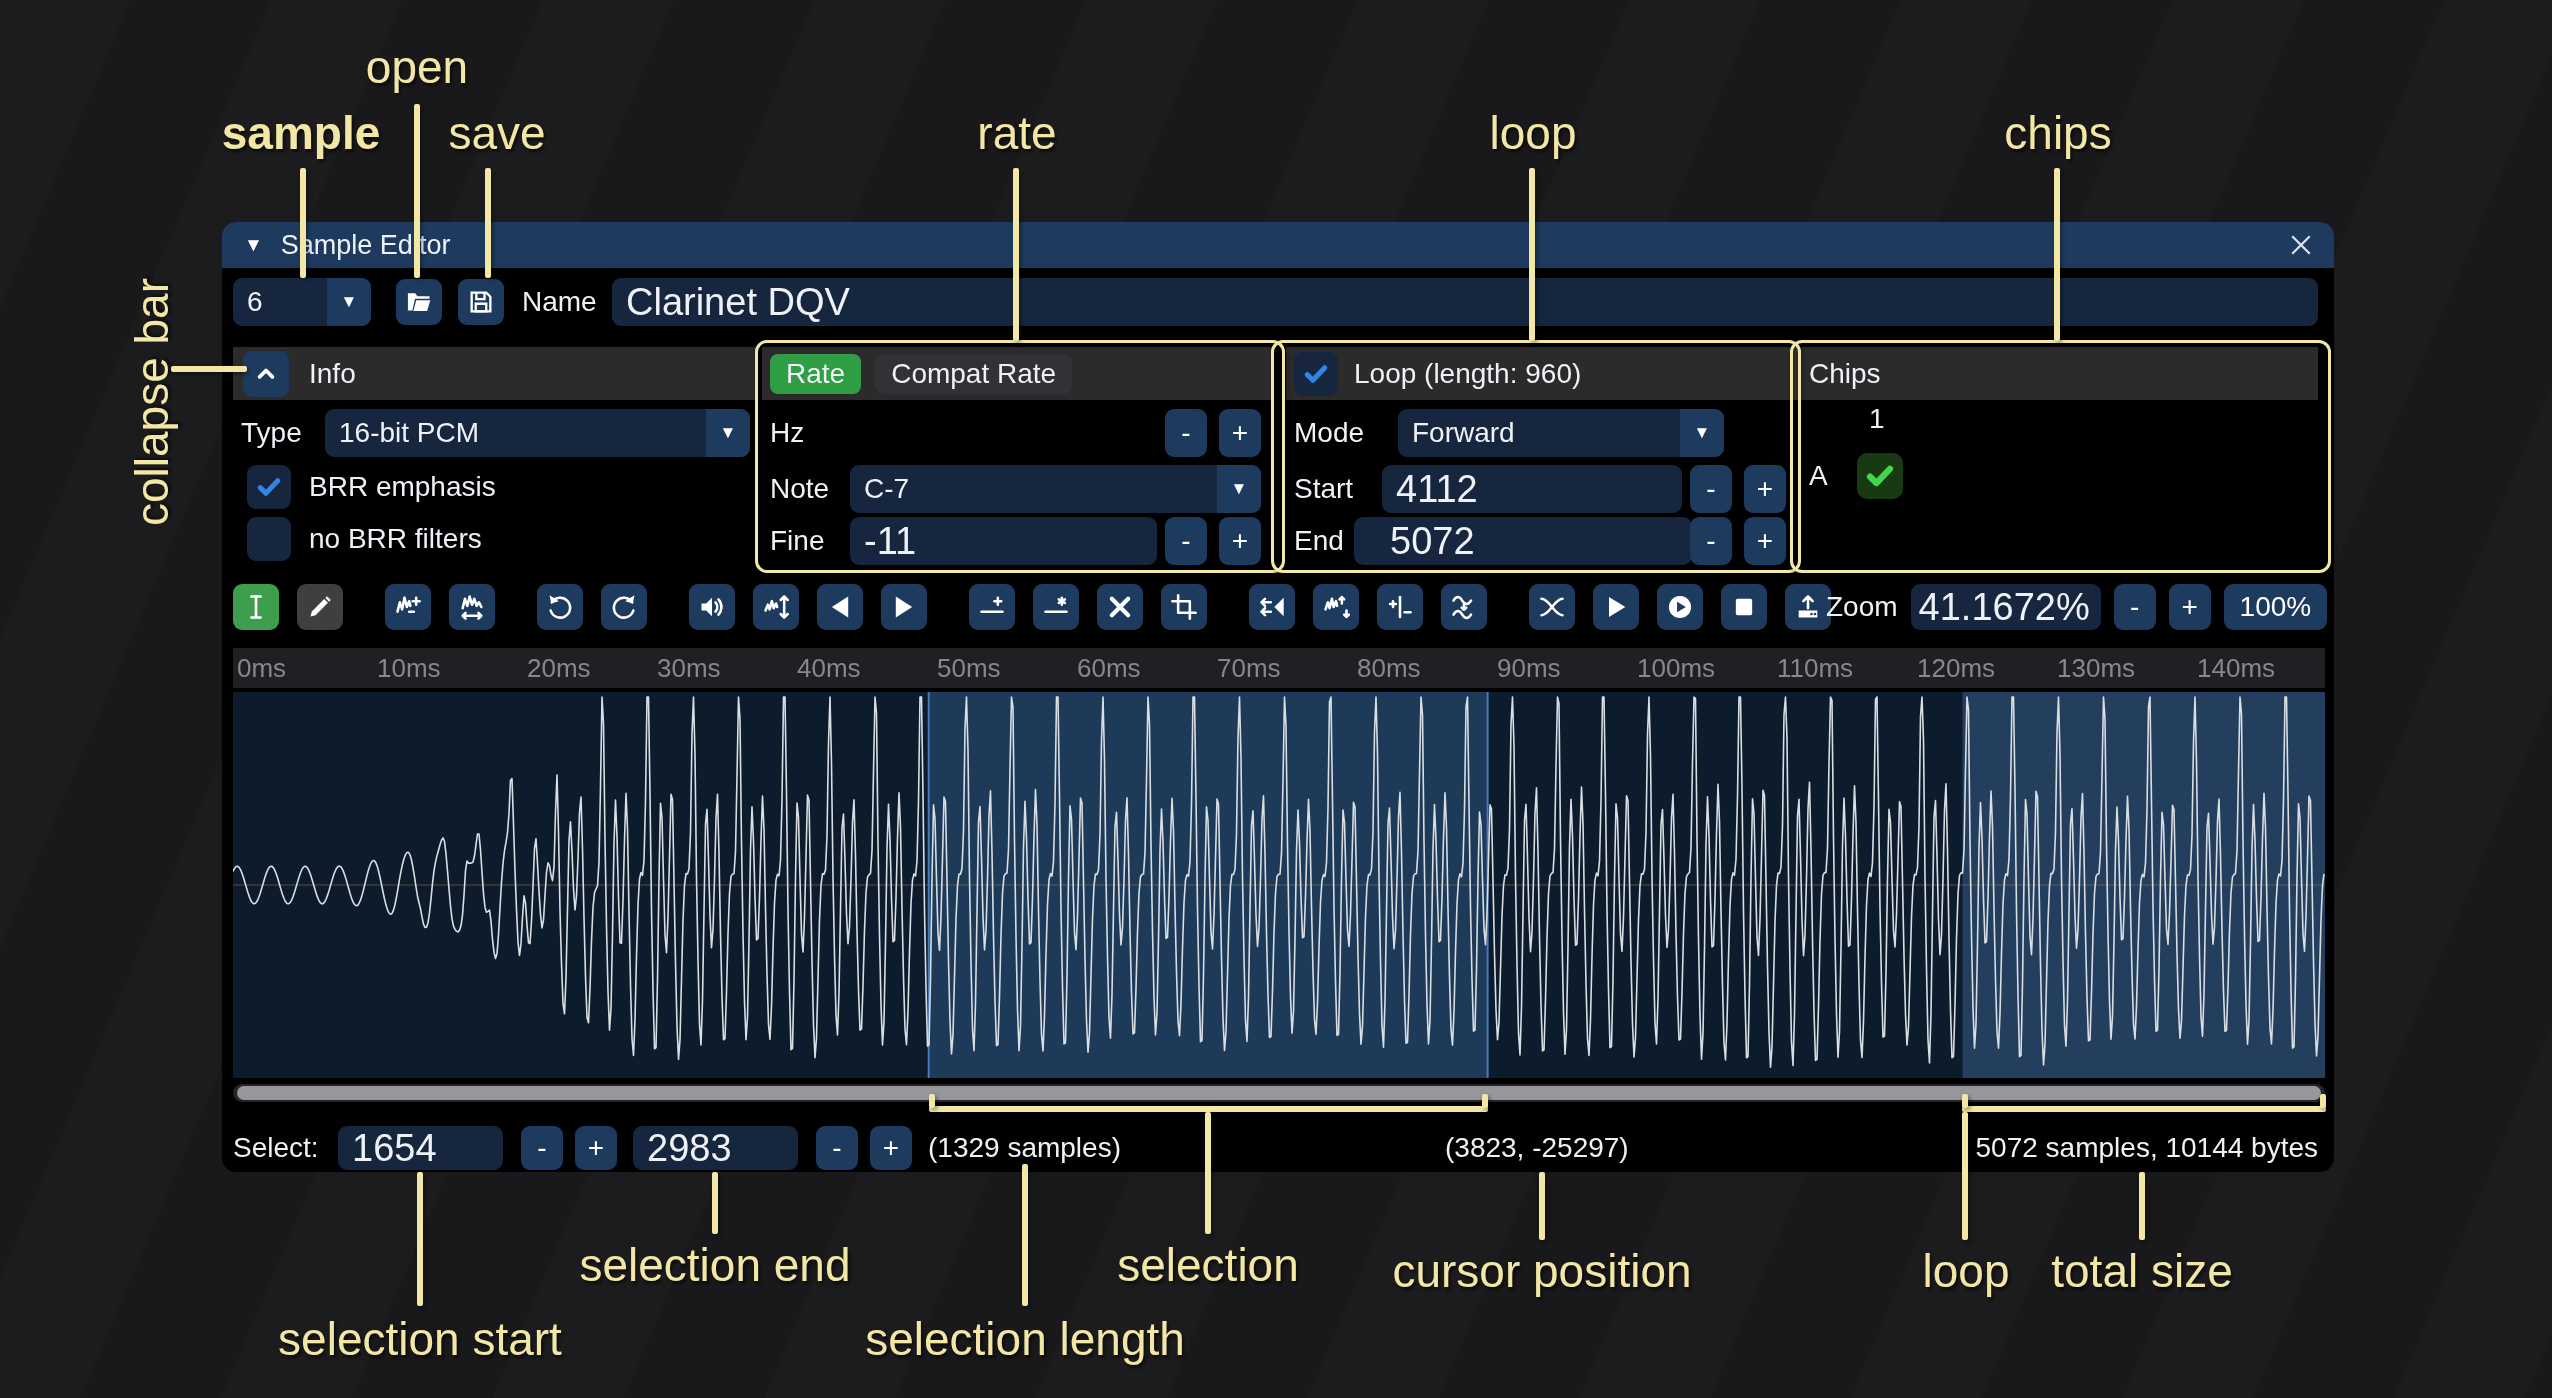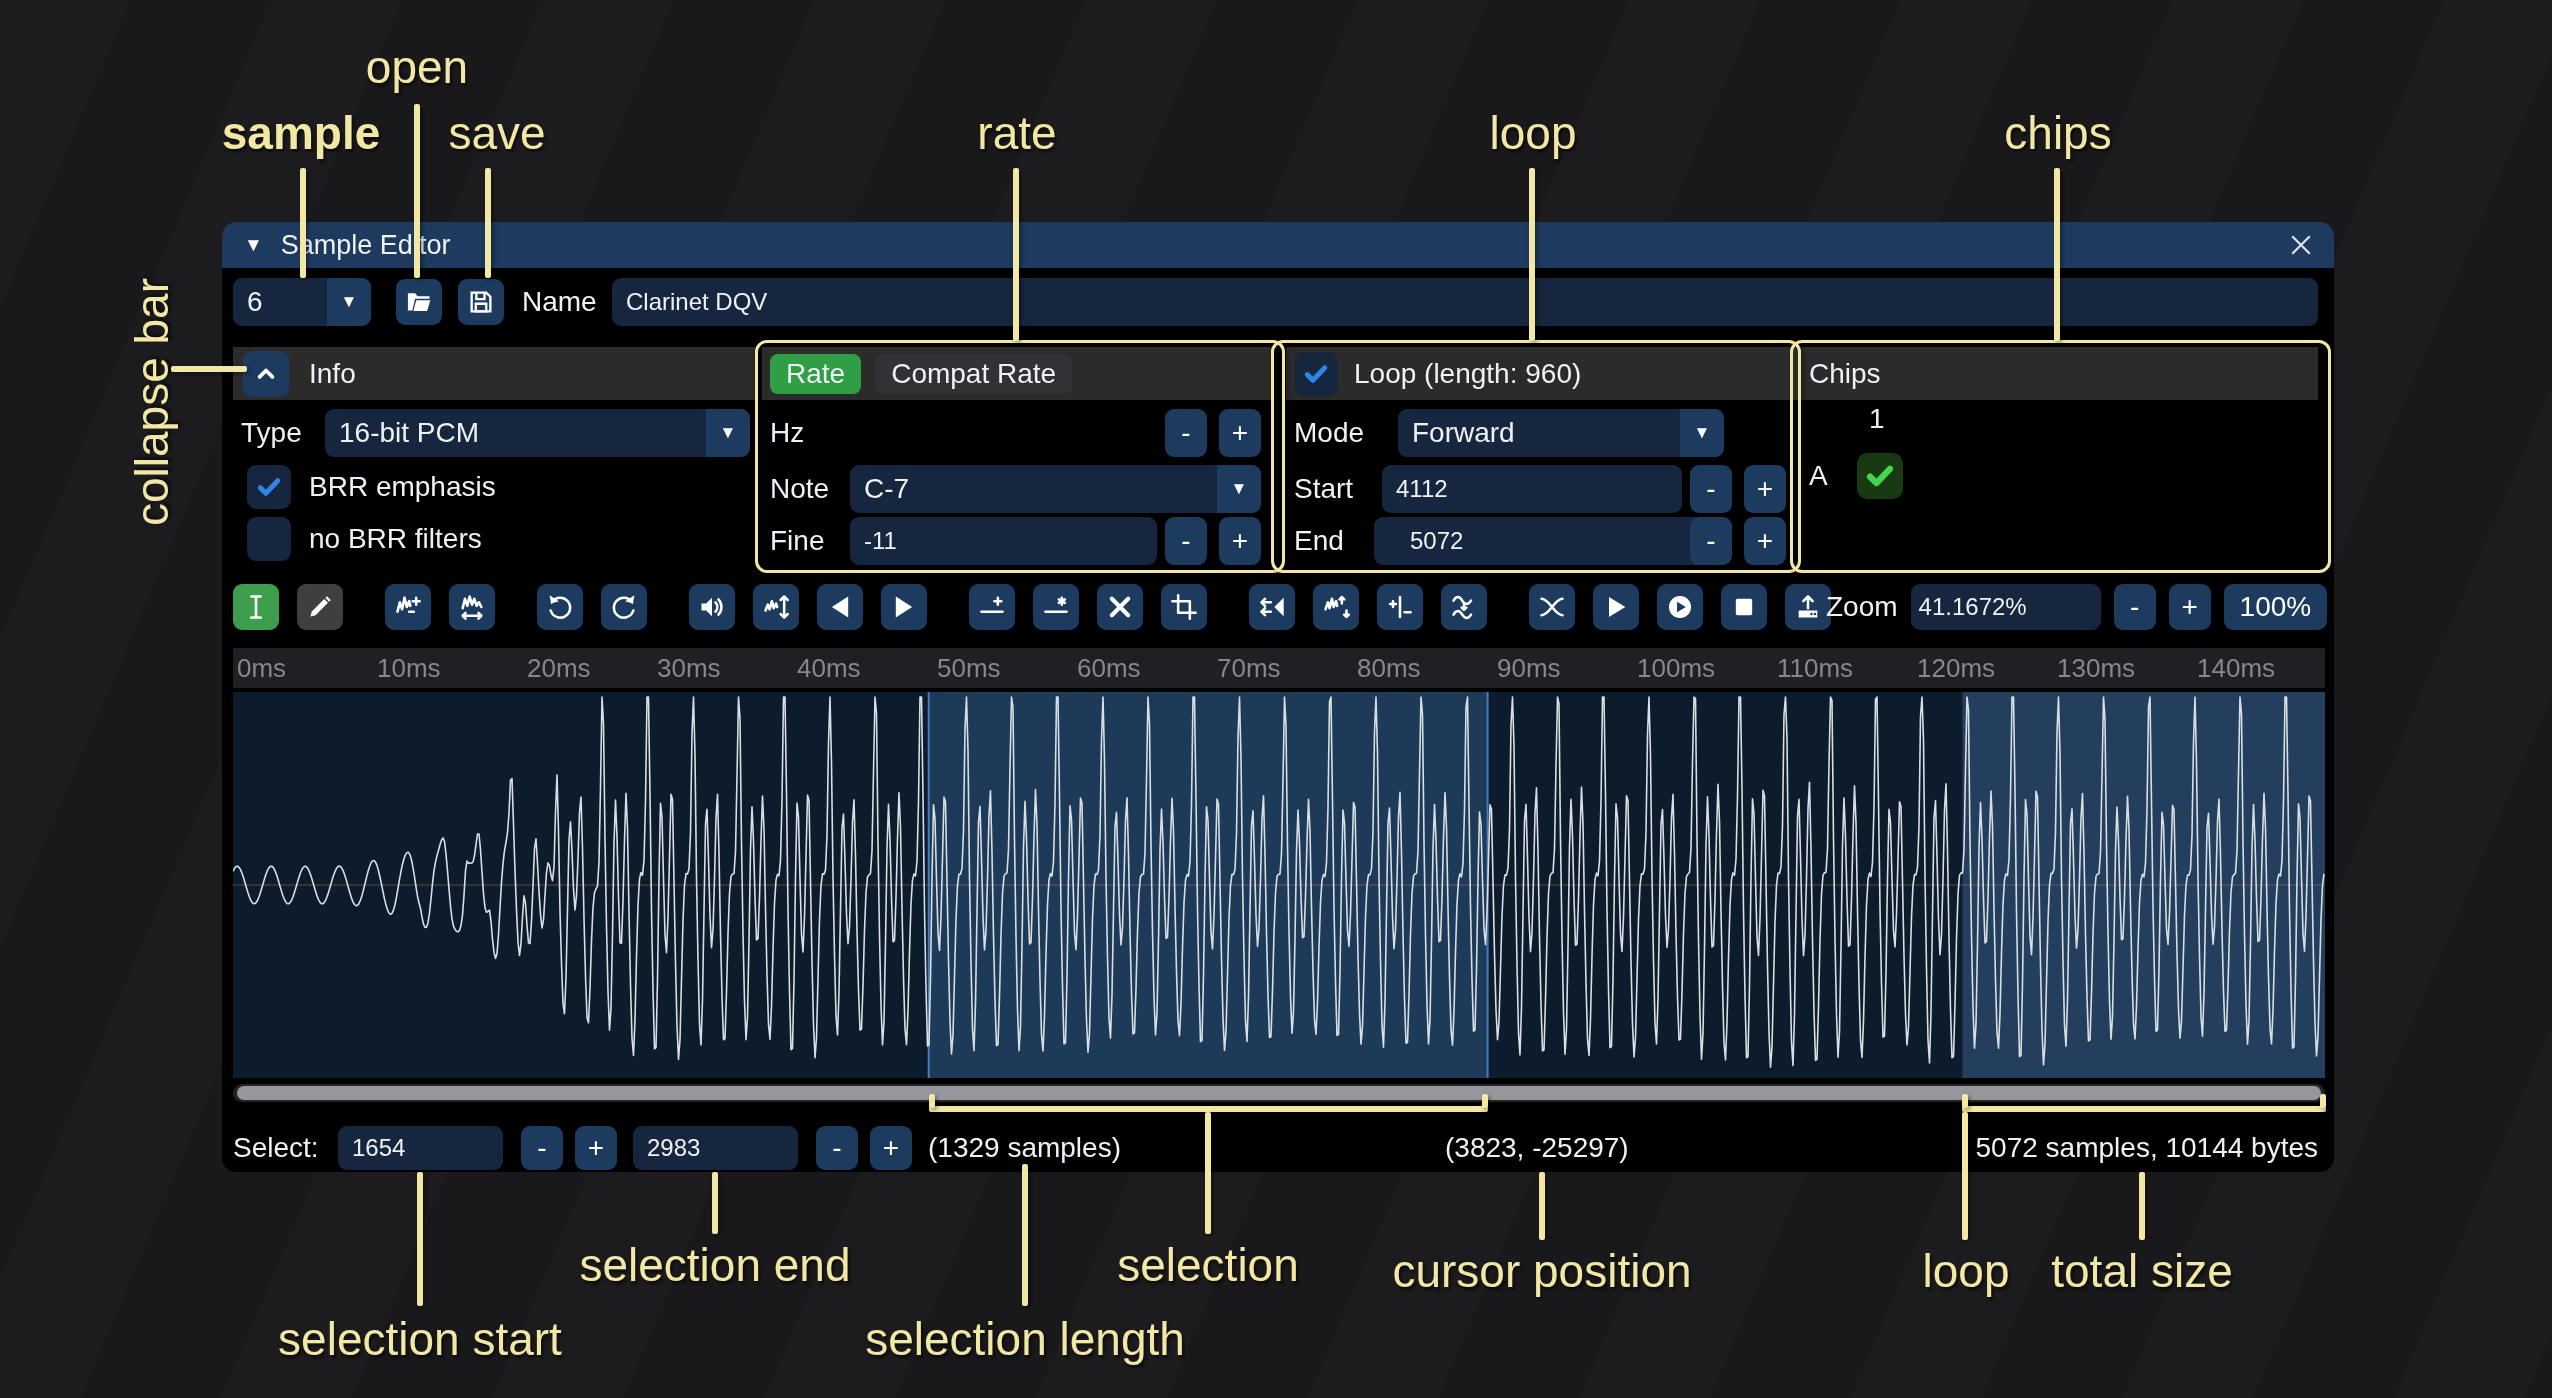--- a/index.html
+++ b/index.html
@@ -8,21 +8,21 @@
     background:repeating-linear-gradient(113deg,#1c1c1f 0 120px,#19191c 120px 250px);}
   .abs{position:absolute;}
   
   .win{position:absolute;left:222px;top:222px;width:2112px;height:950px;background:#000;border-radius:14px;}
   .titlebar{position:absolute;left:0;top:0;right:0;height:46px;background:#1e3a5e;border-radius:14px 14px 0 0;
     display:flex;align-items:center;color:#eef2f6;font-size:27px;}
   .titlebar .tri{margin-left:22px;font-size:19px;color:#fff;}
   .titlebar .ttl{margin-left:18px;}
   .closebtn{position:absolute;right:16px;top:6px;width:34px;height:34px;display:flex;align-items:center;justify-content:center;}
   
-  .field{background:#16263e;border-radius:9px;height:48px;line-height:48px;padding:0 14px;font-size:24px;color:#eef2f6;white-space:nowrap;overflow:hidden;}
+  .field{background:#16263e;border-radius:9px;height:48px;line-height:48px;padding:0 14px;font-size:38px;color:#eef2f6;white-space:nowrap;overflow:hidden;}
   .dd{background:#16263e;border-radius:9px;height:48px;position:relative;color:#eef2f6;font-size:28px;}
   .dd .val{line-height:48px;padding-left:14px;}
   .dd .arrow{position:absolute;right:0;top:0;width:44px;height:48px;background:#1d3a5f;border-radius:0 9px 9px 0;
     display:flex;align-items:center;justify-content:center;color:#fff;font-size:17px;}
   .stepbtn{width:42px;height:48px;background:#1d3a5f;border-radius:9px;color:#fff;font-size:28px;
     display:flex;align-items:center;justify-content:center;}
   .stepbtn.sm{height:44px;}
   .lbl{color:#eef2f6;font-size:28px;line-height:48px;white-space:nowrap;}
   .cb{width:44px;height:44px;background:#16263e;border-radius:9px;display:flex;align-items:center;justify-content:center;}
   .hdrbar{position:absolute;left:0;top:0;right:0;height:53px;background:#2b2b2c;display:flex;align-items:center;color:#eef2f6;font-size:28px;}
@@ -189,21 +189,21 @@
       <div class="lbl abs" style="left:8px;top:62px;">Mode</div>
       <div class="dd abs" style="left:112px;top:62px;width:326px;">
         <div class="val">Forward</div>
         <div class="arrow">▼</div>
       </div>
       <div class="lbl abs" style="left:8px;top:118px;">Start</div>
       <div class="field abs" style="left:96px;top:118px;width:272px;">4112</div>
       <div class="stepbtn abs" style="left:404px;top:118px;">-</div>
       <div class="stepbtn abs" style="left:458px;top:118px;">+</div>
       <div class="lbl abs" style="left:8px;top:170px;">End</div>
-      <div class="field abs" style="left:88px;top:170px;width:288px;padding-left:36px;">5072</div>
+      <div class="field abs" style="left:68px;top:170px;width:288px;padding-left:36px;">5072</div>
       <div class="stepbtn abs" style="left:404px;top:170px;">-</div>
       <div class="stepbtn abs" style="left:458px;top:170px;">+</div>
     </div>
 
     <div class="panel" style="left:1575px;width:521px;">
       <div class="hdrbar">
         <span style="margin-left:12px;">Chips</span>
       </div>
       <div class="lbl abs" style="left:72px;top:55px;line-height:34px;">1</div>
       <div class="lbl abs" style="left:12px;top:106px;line-height:46px;">A</div>

